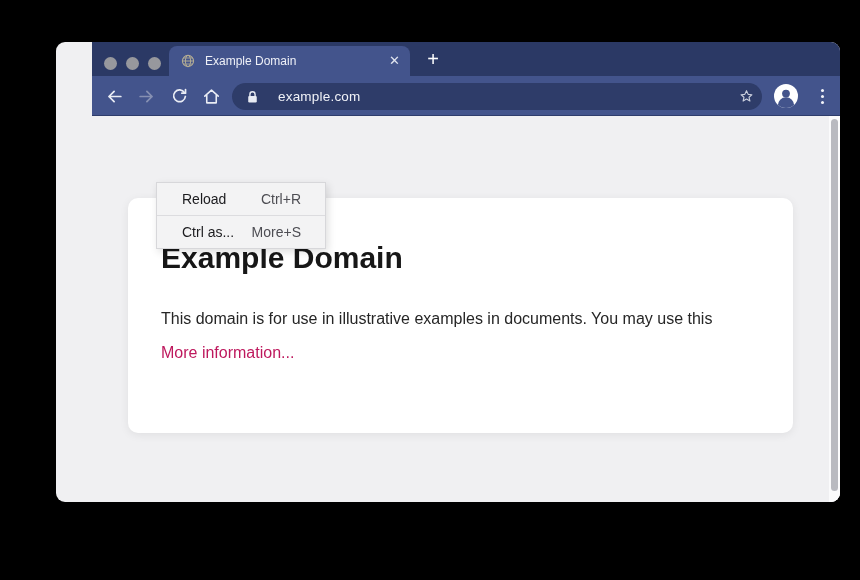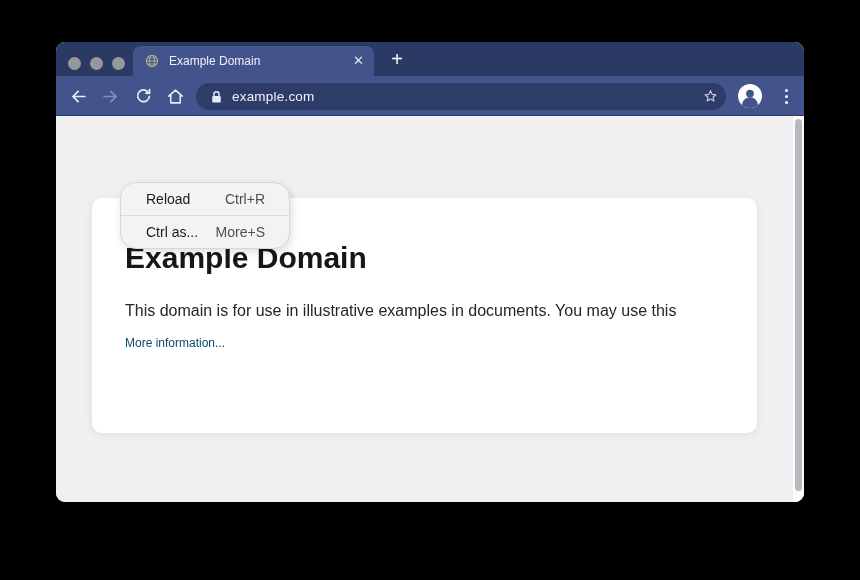--- a/index.html
+++ b/index.html
@@ -1,18 +1,18 @@
 <!DOCTYPE html>
 <html><head>
 <meta charset="utf-8">
 <style>
   html,body{margin:0;padding:0;background:#000;width:860px;height:580px;overflow:hidden;
     font-family:"Liberation Sans","DejaVu Sans",sans-serif;}
   .window{position:absolute;left:56px;top:42px;width:748px;height:460px;border-radius:9px;
-    overflow:hidden;background:#f0f0f2;}
+    overflow:hidden;background:#f0f0f2;padding-left:36px;}
   
   .titlebar{position:relative;height:34px;background:#2b3965;}
   .lights{position:absolute;left:12px;top:15px;display:flex;gap:9px;}
   .light{width:13px;height:13px;border-radius:50%;background:#97989d;}
   .tab{position:absolute;left:77px;top:4px;width:241px;height:30px;background:#43548c;
     border-radius:8px 8px 0 0;display:flex;align-items:center;}
   .favicon{margin-left:12px;width:14px;height:14px;flex:0 0 auto;}
   .tab-title{margin-left:10px;font-size:12px;color:#eef0f7;white-space:nowrap;}
   .tab-close{position:absolute;right:10px;top:0;height:30px;line-height:30px;
     font-size:13px;color:#e2e6f0;cursor:default;}
@@ -20,42 +20,42 @@
     font-size:20px;line-height:21px;text-align:center;font-weight:300;}
   
   .toolbar{position:relative;height:40px;background:#43548c;box-sizing:border-box;
     border-bottom:1px solid #2e3c6b;}
   .navbtn{position:absolute;top:8px;width:24px;height:24px;display:flex;
     align-items:center;justify-content:center;}
   .nav-back{left:10px}.nav-fwd{left:42px}.nav-reload{left:75px}.nav-home{left:107px}
   .urlbar{position:absolute;left:140px;top:7px;width:530px;height:27px;background:#2e3c69;
     border-radius:14px;display:flex;align-items:center;}
   .lock{margin-left:14px;width:13px;height:14px;flex:0 0 auto;}
-  .url-text{margin-left:9px;font-size:13.5px;color:#f0f2f8;letter-spacing:.2px;}
+  .url-text{margin-left:19px;font-size:13.5px;color:#f0f2f8;letter-spacing:.2px;}
   .star{position:absolute;right:7px;top:5px;width:17px;height:17px;}
   .avatar{position:absolute;left:682px;top:8px;width:24px;height:24px;}
   .dots{position:absolute;left:721px;top:8px;width:18px;height:24px;display:flex;
     flex-direction:column;align-items:center;justify-content:center;gap:3px;}
   .dot{width:3px;height:3px;border-radius:50%;background:#f2f4f9;}
   
   .content{position:relative;height:386px;background:#f0f0f2;}
   .scroll-track{position:absolute;right:0;top:0;width:11px;height:100%;background:#fbfbfc;}
   .scroll-thumb{position:absolute;left:2px;top:3px;width:7px;height:372px;
     background:#b9bac0;border-radius:4px;}
   .card{position:absolute;left:36px;top:82px;width:665px;height:235px;background:#fff;
     border-radius:10px;box-shadow:0 2px 10px rgba(0,0,0,.07);}
   .card h1{margin:42px 0 0 33px;font-size:30px;line-height:36px;font-weight:bold;
     color:#171717;}
-  .bodytext{margin:23px 0 0 33px;font-size:16px;line-height:23px;color:#262626;}
+  .bodytext{margin:31px 0 0 33px;font-size:16px;line-height:23px;color:#262626;}
   .bodytext div{white-space:nowrap;}
-  .morelink{display:inline-block;margin:14px 0 0 33px;font-size:12px;color:#0c4a6e;
+  .morelink{display:inline-block;margin:14px 0 0 33px;font-size:16px;color:#be185d;
     text-decoration:none;}
   
   .menu{position:absolute;left:64px;top:66px;width:170px;background:#f3f3f4;
-    border:1px solid #d7d7da;border-radius:16px;box-shadow:2px 3px 8px rgba(0,0,0,.13);
+    border:1px solid #d7d7da;border-radius:0;box-shadow:2px 3px 8px rgba(0,0,0,.13);
     z-index:5;box-sizing:border-box;}
   .menu-item{height:32px;display:flex;align-items:center;justify-content:space-between;
     padding:0 24px 0 25px;font-size:14px;}
   .menu-label{color:#1b1b1e;}
   .menu-shortcut{color:#4d4d53;}
   .menu-divider{height:1px;background:#dcdcdf;}
   svg{display:block;}
 </style>
 </head>
 <body>

